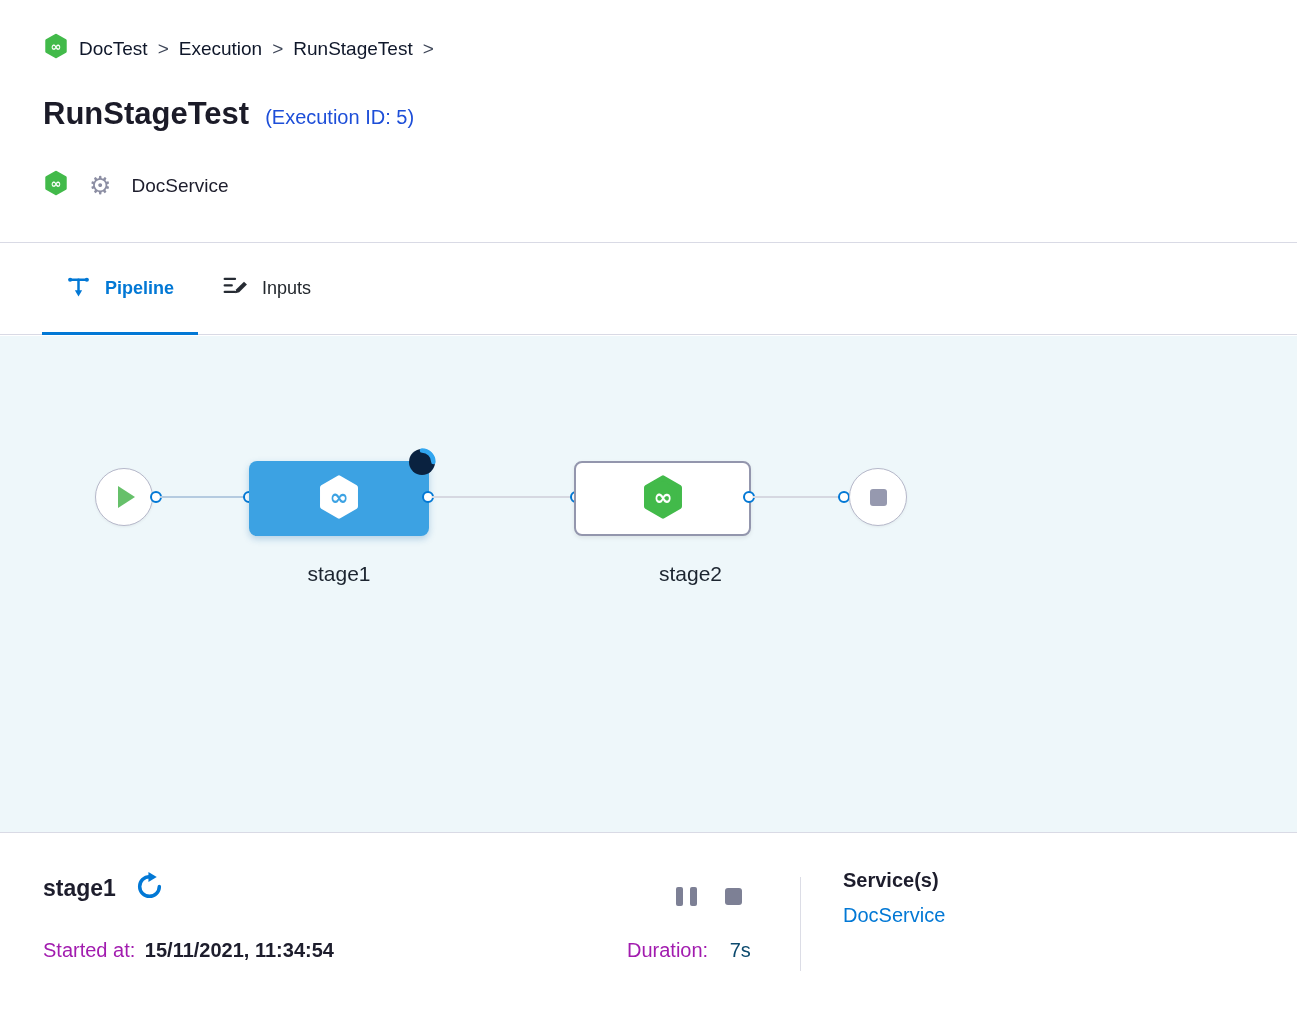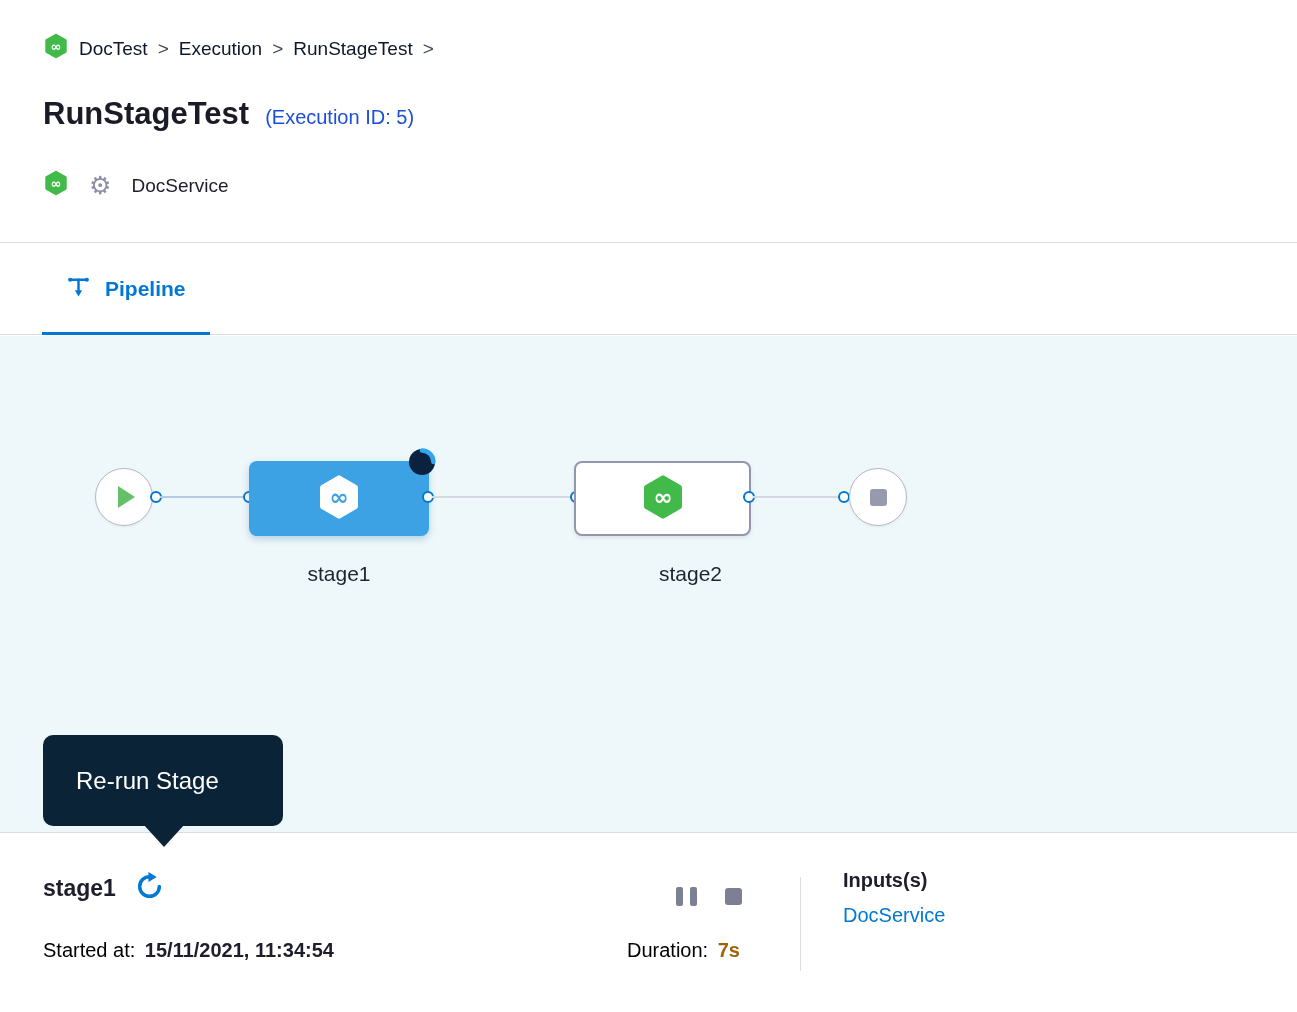--- a/index.html
+++ b/index.html
@@ -16,21 +16,21 @@
   .title-row { position:absolute; left:43px; top:96px; display:flex; align-items:baseline; gap:16px; }
   .page-title { font-size:31px; font-weight:700; color:#1b1b28; }
   .exec-id { font-size:20px; color:#1d4ed8; }
   .service-row { position:absolute; left:43px; top:170px; display:flex; align-items:center; gap:20px; font-size:19px; color:#1d1d2c; }
   .gear { font-size:25px; color:#8c8ea3; line-height:1; }
 
   
   .tabbar { position:absolute; left:0; top:242px; width:100%; height:93px; background:#fff;
     border-top:1px solid #d9dae5; border-bottom:1px solid #d9dae5;
     display:flex; align-items:stretch; padding-left:42px; }
-  .tab { display:flex; align-items:center; gap:14px; font-size:21px; padding:0 24px; position:relative; cursor:pointer; }
+  .tab { display:flex; align-items:center; gap:14px; font-size:18px; padding:0 24px; position:relative; cursor:pointer; }
   .tab.active { color:#0278d5; font-weight:700; }
   .tab.active::after { content:""; position:absolute; left:0; right:0; bottom:-1px; height:3px; background:#0278d5; }
   .tab.inactive { color:#22272d; font-weight:400; }
 
   
   .canvas { position:absolute; left:0; top:336px; width:100%; height:496px; background:#eef7fa; }
   .node-circle { position:absolute; width:58px; height:58px; border-radius:50%;
     background:#fff; border:1.5px solid #b6b8ca; display:flex; align-items:center; justify-content:center;
     box-shadow:0 1px 3px rgba(0,0,0,.06); }
   .node-start { left:95px; top:132px; }
@@ -64,28 +64,28 @@
   .tooltip-arrow { position:absolute; left:100px; top:89px; width:0; height:0;
     border-left:21px solid transparent; border-right:21px solid transparent; border-top:23px solid #0b2337; }
 
   
   .footer { position:absolute; left:0; top:832px; width:100%; height:180px; background:#fff;
     border-top:1px solid #d9dae5; }
   .stage-row { position:absolute; left:43px; top:38px; display:flex; align-items:center; gap:18px; }
   .fstage { font-size:23px; font-weight:700; color:#1d1d2c; }
   .rerun-btn { background:none; border:none; cursor:pointer; display:flex; align-items:center; padding:0; }
   .started { position:absolute; left:43px; top:106px; font-size:20px; }
-  .muted { color:#000000; }
+  .muted { color:#a21caf; }
   .val { color:#1d1d2c; font-weight:700; margin-left:4px; }
   .controls { position:absolute; left:676px; top:54px; display:flex; align-items:center; gap:28px; }
   .pause-btn, .stop-btn { background:none; border:none; cursor:pointer; display:flex; align-items:center; gap:7px; padding:0; }
   .pbar { width:7px; height:19px; background:#7d8095; border-radius:2px; display:inline-block; }
   .ssq { width:17px; height:17px; background:#7d8095; border-radius:3px; display:inline-block; }
   .duration { position:absolute; left:627px; top:106px; font-size:20px; }
-  .dval { color:#a16207; font-weight:700; margin-left:4px; }
+  .dval { color:#0c4a6e; font-weight:400; margin-left:16px; }
   .vdiv { position:absolute; left:800px; top:44px; width:1px; height:94px; background:#dcdde6; }
   .services { position:absolute; left:843px; top:36px; }
   .svc-label { font-size:20px; font-weight:700; color:#1d1d2c; }
   .svc-link { display:inline-block; margin-top:12px; font-size:20px; color:#0278d5; text-decoration:none; cursor:pointer; }
 </style>
 </head>
 <body>
 
 <div class="screen">
 
@@ -128,20 +128,33 @@
             <line x1="4" y1="5.5" x2="20" y2="5.5"></line>
             <line x1="12" y1="5.5" x2="12" y2="16"></line>
           </g>
           <circle cx="4" cy="5.5" r="2" fill="#0278d5"></circle>
           <circle cx="20" cy="5.5" r="2" fill="#0278d5"></circle>
           <path d="M8.5 15.5 h7 L12 21.5 z" fill="#0278d5"></path>
         </svg>
       </span>
       <span>Pipeline</span>
     </div>
+    <div class="tab inactive">
+      <span>
+        <svg viewBox="0 0 24 24" width="26" height="26">
+          <g stroke="#262b33" stroke-width="2.1" stroke-linecap="round" fill="none">
+            <line x1="2.5" y1="5.5" x2="12" y2="5.5"></line>
+            <line x1="2.5" y1="11.5" x2="9" y2="11.5"></line>
+            <line x1="2.5" y1="17.5" x2="12" y2="17.5"></line>
+          </g>
+          <path d="M13.2 15.1 L20.3 8 l2.7 2.7 -7.1 7.1 -3.6 0.9 z" fill="#262b33"></path>
+        </svg>
+      </span>
+      <span>Inputs</span>
+    </div>
   </div>
 
   <div class="canvas">
 
     <div class="node-circle node-start">
       <span class="play-tri"></span>
     </div>
 
     <span class="dot dot-1"></span>
     <div class="edge edge-1"></div>
@@ -179,24 +192,20 @@
 
     <span class="dot dot-5"></span>
     <div class="edge edge-3"></div>
     <span class="dot dot-6"></span>
 
     <div class="node-circle node-end">
       <span class="end-sq"></span>
     </div>
   </div>
 
-  <div class="tooltip">
-    <span class="tooltip-text">Re-run Stage</span>
-    <span class="tooltip-arrow"></span>
-  </div>
 
   <footer class="footer">
     <div class="stage-row">
       <span class="fstage">stage1</span>
       <button class="rerun-btn">
         <span>
           <svg viewBox="0 0 24 24" width="31" height="31">
             <path d="M12 4.4 A 7.6 7.6 0 1 0 19.6 12" fill="none" stroke="#0278d5" stroke-width="2.7" stroke-linecap="round"></path>
             <path d="M11.2 0.8 L17.6 4.7 L11.2 8.6 Z" fill="#0278d5"></path>
           </svg>
@@ -220,18 +229,18 @@
     </div>
 
     <div class="duration">
       <span class="muted">Duration:</span>
       <span class="dval">7s</span>
     </div>
 
     <div class="vdiv"></div>
 
     <div class="services">
-      <div class="svc-label">Inputs(s)</div>
+      <div class="svc-label">Service(s)</div>
       <a class="svc-link">DocService</a>
     </div>
   </footer>
 
 </div>
 
 </body></html>

